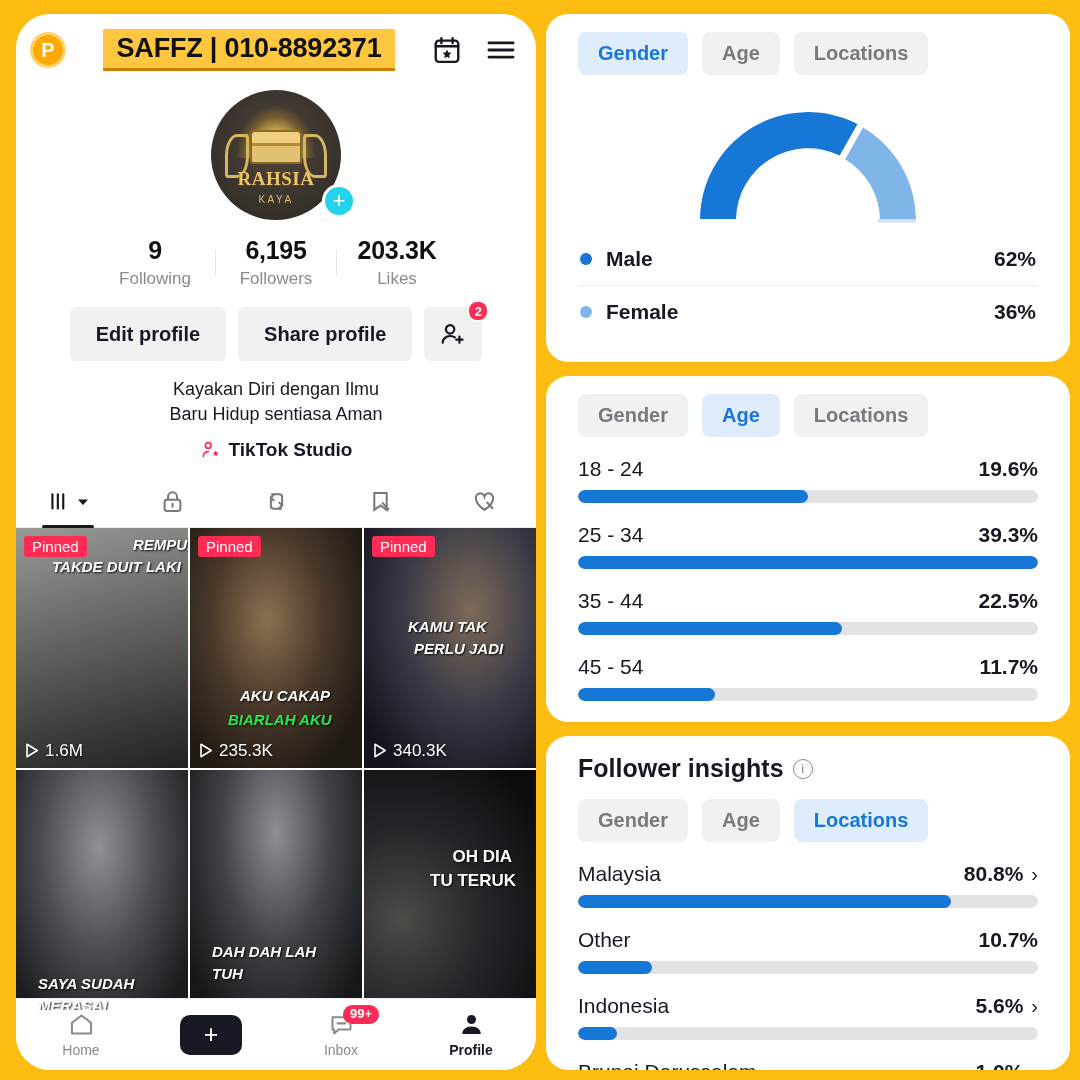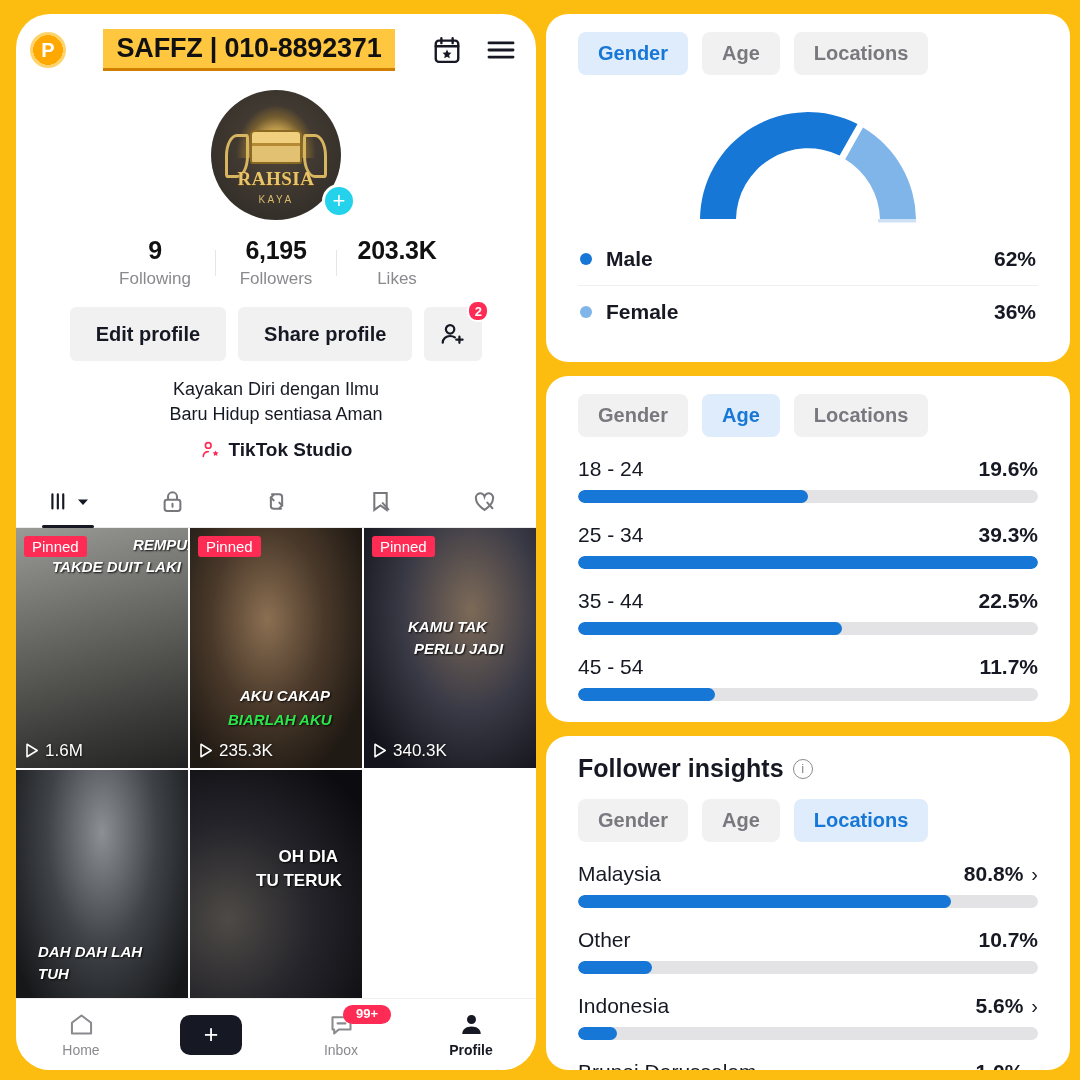--- a/index.html
+++ b/index.html
@@ -129,21 +129,21 @@
     width: 62px; height: 40px; border-radius: 10px; background: #161823; position: relative;
     display: flex; align-items: center; justify-content: center; color: #fff; font-size: 25px; font-weight: 300;
   }
   .plus-btn::before, .plus-btn::after {
     content: ""; position: absolute; top: 0; width: 16px; height: 40px; border-radius: 10px; z-index: -1;
   }
   .plus-btn::before { left: -5px; background: #25F4EE; }
   .plus-btn::after { right: -5px; background: #FE2C55; }
   .inbox-badge {
     position: absolute; top: -6px; left: 50%; margin-left: 2px; background: #FE2C55; color: #fff;
-    font-size: 13px; font-weight: bold; border-radius: 11px; padding: 2px 13px; line-height: 1.15; z-index: 4;
+    font-size: 13px; font-weight: bold; border-radius: 11px; padding: 2px 7px; line-height: 1.15; z-index: 4;
   }
 
   
   .right { width: 524px; display: flex; flex-direction: column; gap: 14px; flex: none; }
   .card { background: #fff; border-radius: 22px; padding: 18px 32px 16px; overflow: hidden; }
   .pillrow { display: flex; gap: 14px; }
   .pill {
     background: #F1F1F2; color: #78787E; border-radius: 8px; padding: 10px 20px;
     font-size: 20px; font-weight: bold;
   }
@@ -325,20 +325,25 @@
         <div class="cap" style="top:90px;left:44px;">KAMU TAK</div>
         <div class="cap" style="top:112px;left:50px;">PERLU JADI</div>
         <div class="views">
           <svg width="14" height="15" viewBox="0 0 14 15">
               <path d="M2 1.3v12.4L12.2 7.5z" fill="none" stroke="#fff" stroke-width="1.6" stroke-linejoin="round"></path>
             </svg>
           <span>340.3K</span>
         </div>
       </div>
       <div class="cellv">
+        <div class="ph" style="background:radial-gradient(ellipse at 48% 32%,#8e9196 0%,#4a4d52 45%,#191b1e 88%)"></div>
+        <div class="cap" style="bottom:16px;left:22px;">SAYA SUDAH</div>
+        <div class="cap" style="bottom:-6px;left:22px;">MERASAI</div>
+      </div>
+      <div class="cellv">
         <div class="ph" style="background:radial-gradient(ellipse at 50% 26%,#8c8f94 0%,#3f4247 45%,#151719 88%)"></div>
         <div class="cap" style="bottom:48px;left:22px;">DAH DAH LAH</div>
         <div class="cap" style="bottom:26px;left:22px;">TUH</div>
       </div>
       <div class="cellv">
         <div class="ph" style="background:radial-gradient(ellipse at 22% 62%,#4e4a46 0%,#24242a 45%,#0c0c10 88%)"></div>
         <div class="cap" style="top:76px;right:24px;font-style:normal;font-size:17px;">OH DIA</div>
         <div class="cap" style="top:100px;right:20px;font-style:normal;font-size:17px;">TU TERUK</div>
       </div>
     </div>

